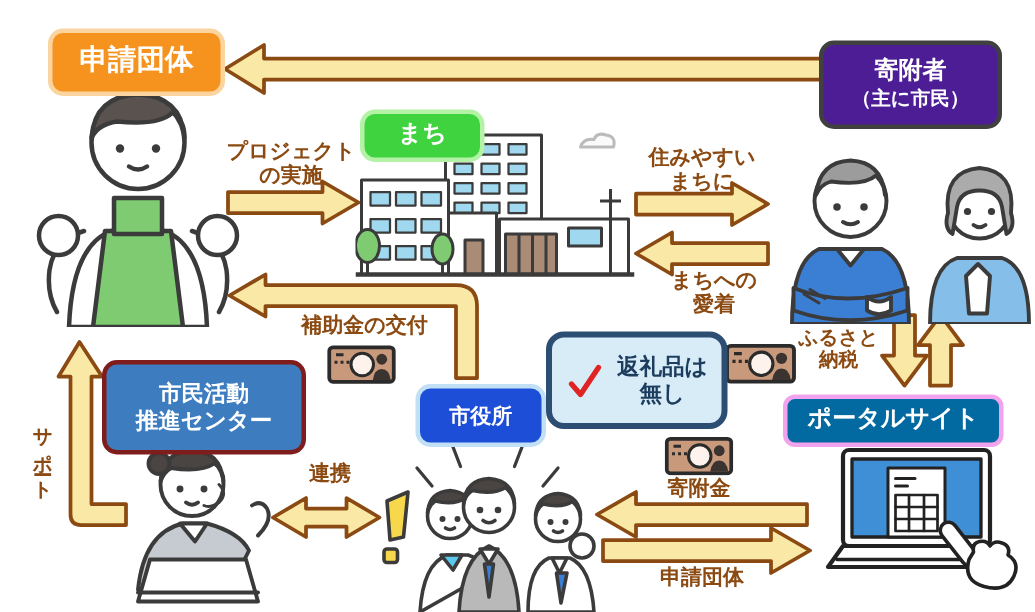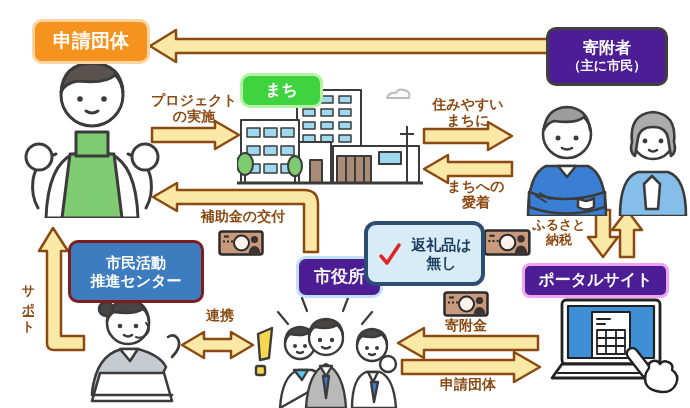--- a/index.html
+++ b/index.html
@@ -6,22 +6,22 @@
   body{font-family:"Liberation Sans","DejaVu Sans",sans-serif;background:#fff;}
   #stage{position:relative;width:690px;height:408px;background:#fff;overflow:hidden;}
   .layer{position:absolute;left:0;top:0;}
   .box{position:absolute;display:flex;flex-direction:column;align-items:center;justify-content:center;
        border-radius:10px;color:#fff;font-weight:bold;text-align:center;line-height:1.18;z-index:3;}
   .box-applicant{left:32px;top:19px;width:112px;height:39px;background:#F6921E;border:3px solid #FBD4A0;font-size:19px;}
   .box-donor{left:546px;top:27px;width:116px;height:53px;background:#4c1d95;border:3px solid #404040;font-size:16px;}
   .box-donor .sub{font-size:13px;}
   .box-town{left:240px;top:73px;width:77px;height:29px;background:#3FD33F;border:3px solid #B4F2A6;font-size:16px;}
   .box-center{left:68px;top:240px;width:130px;height:57px;background:#3D7CBE;border:3px solid #7f1d1d;font-size:15px;}
-  .box-cityhall{left:277px;top:256px;width:81px;height:36px;background:#4c1d95;border:3px solid #C2E0F5;font-size:17px;margin-left:19px;}
-  .box-portal{left:522px;top:263px;width:141px;height:29px;background:#4c1d95;border:3px solid #F2A3ED;font-size:16px;border-radius:8px;}
+  .box-cityhall{left:277px;top:256px;width:81px;height:36px;background:#1d4ed8;border:3px solid #C2E0F5;font-size:14px;}
+  .box-portal{left:522px;top:263px;width:141px;height:29px;background:#0369a1;border:3px solid #F2A3ED;font-size:16px;border-radius:8px;}
   .box-nogift{left:364px;top:221px;width:113px;height:57px;background:#D8ECF8;border:4px solid #2D4E73;
               color:#1C3D5E;font-size:15px;border-radius:12px;flex-direction:row;gap:8px;z-index:4;}
   .lbl{position:absolute;color:#8B4A12;font-weight:bold;text-align:center;line-height:1.15;font-size:14px;z-index:3;white-space:nowrap;}
   .lbl.small{font-size:13px;}
   .vert{writing-mode:vertical-rl;letter-spacing:2px;}
   .illus{position:absolute;z-index:2;}
   .money{position:absolute;z-index:4;}
   svg{display:block;}
 </style>
 </head>

